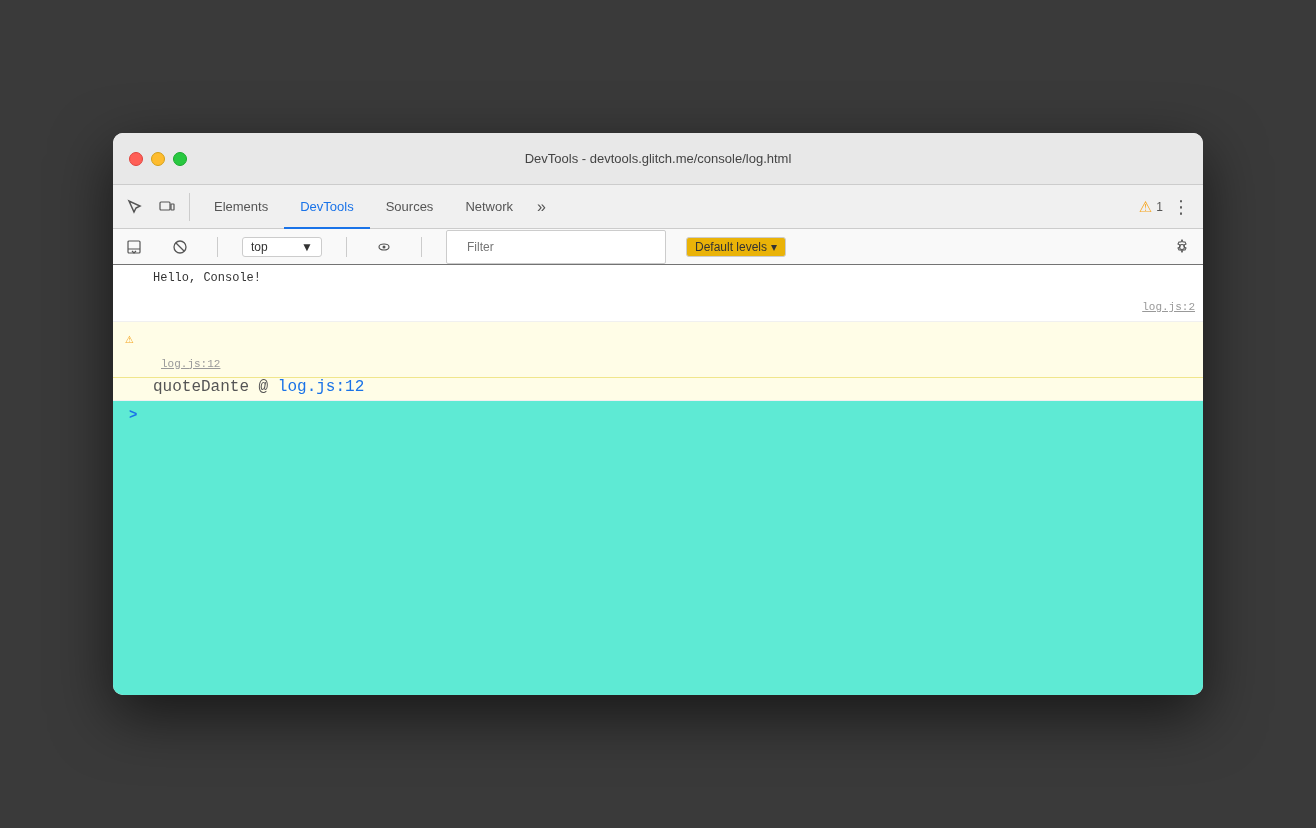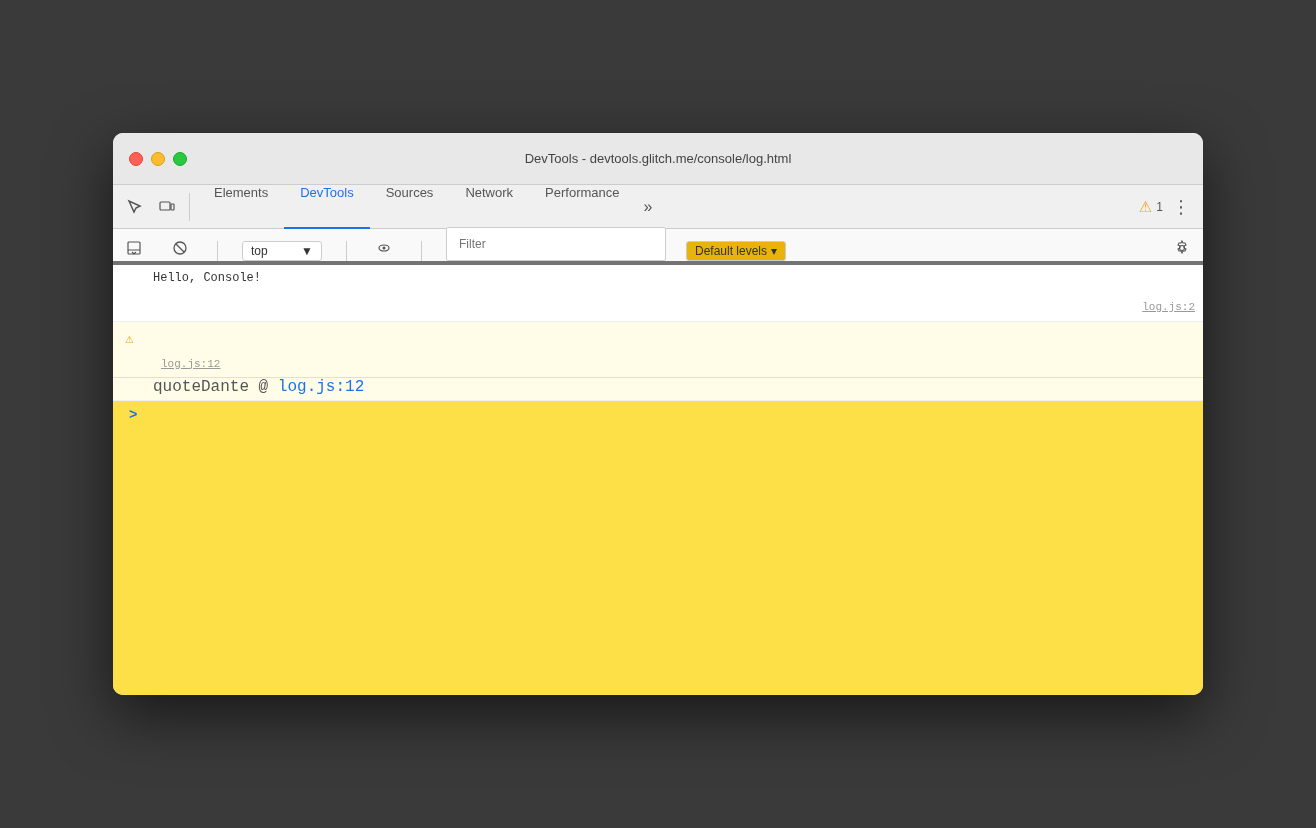--- a/index.html
+++ b/index.html
@@ -72,20 +72,21 @@
       justify-content: center;
       border-radius: 3px;
       cursor: pointer;
       color: #555;
       font-size: 16px;
     }
     .tab {
       padding: 0 16px;
       height: 44px;
       display: flex;
+      align-items: center;
       font-size: 13px;
       color: #555;
       cursor: pointer;
       position: relative;
       white-space: nowrap;
     }
     .tab.active {
       color: #1a73e8;
       font-weight: 500;
     }
@@ -121,23 +122,23 @@
       font-size: 15px;
     }
     .tab-end-icons {
       margin-left: auto;
       display: flex;
       align-items: center;
       gap: 4px;
     }
     .console-toolbar {
       background: #f9f9f9;
-      border-bottom: 4px solid #737373;
-      display: flex;
-      align-items: flex-end;
+      border-bottom: 1px solid #737373;
+      display: flex;
+      align-items: center;
       padding: 0 8px;
       height: 36px;
       gap: 20px;
     }
     .console-icon-btn {
       width: 26px;
       height: 26px;
       display: flex;
       align-items: center;
       justify-content: center;
@@ -164,40 +165,40 @@
       color: #333;
       cursor: pointer;
       min-width: 80px;
     }
     .filter-input {
       flex: 1;
       max-width: 220px;
       height: 34px;
       border: 1px solid #ccc;
       border-radius: 2px;
-      padding: 0 12px;
+      padding: 0 20px;
       font-size: 12px;
       color: #0f172a;
       outline: none;
       background: #fff;
     }
     .levels-btn {
       display: flex;
       align-items: center;
       gap: 4px;
       background: #eab308;
       border: 1px solid #ccc;
       border-radius: 3px;
       padding: 2px 8px;
       font-size: 12px;
       color: #333;
       cursor: pointer;
     }
     .console-content {
-      background: #fde047;
+      background: #5eead4;
       min-height: 430px;
       font-family: 'Menlo', 'Monaco', 'Courier New', monospace;
       font-size: 12px;
     }
     .log-entry {
       padding: 4px 8px 4px 40px;
       border-bottom: 1px solid #f0f0f0;
       position: relative;
       display: flex;
       align-items: flex-start;
@@ -306,23 +307,20 @@
     </div>
     <div class="tab active">
       <span>DevTools</span>
     </div>
     <div class="tab">
       <span>Sources</span>
     </div>
     <div class="tab">
       <span>Network</span>
     </div>
-    <div class="tab">
-      <span>Performance</span>
-    </div>
 
     <div class="tab-more">
       <span>»</span>
     </div>
 
     <div class="tab-end-icons">
       <div class="tab-warning">
         <span class="warning-badge">⚠</span>
         <span>1</span>
       </div>

